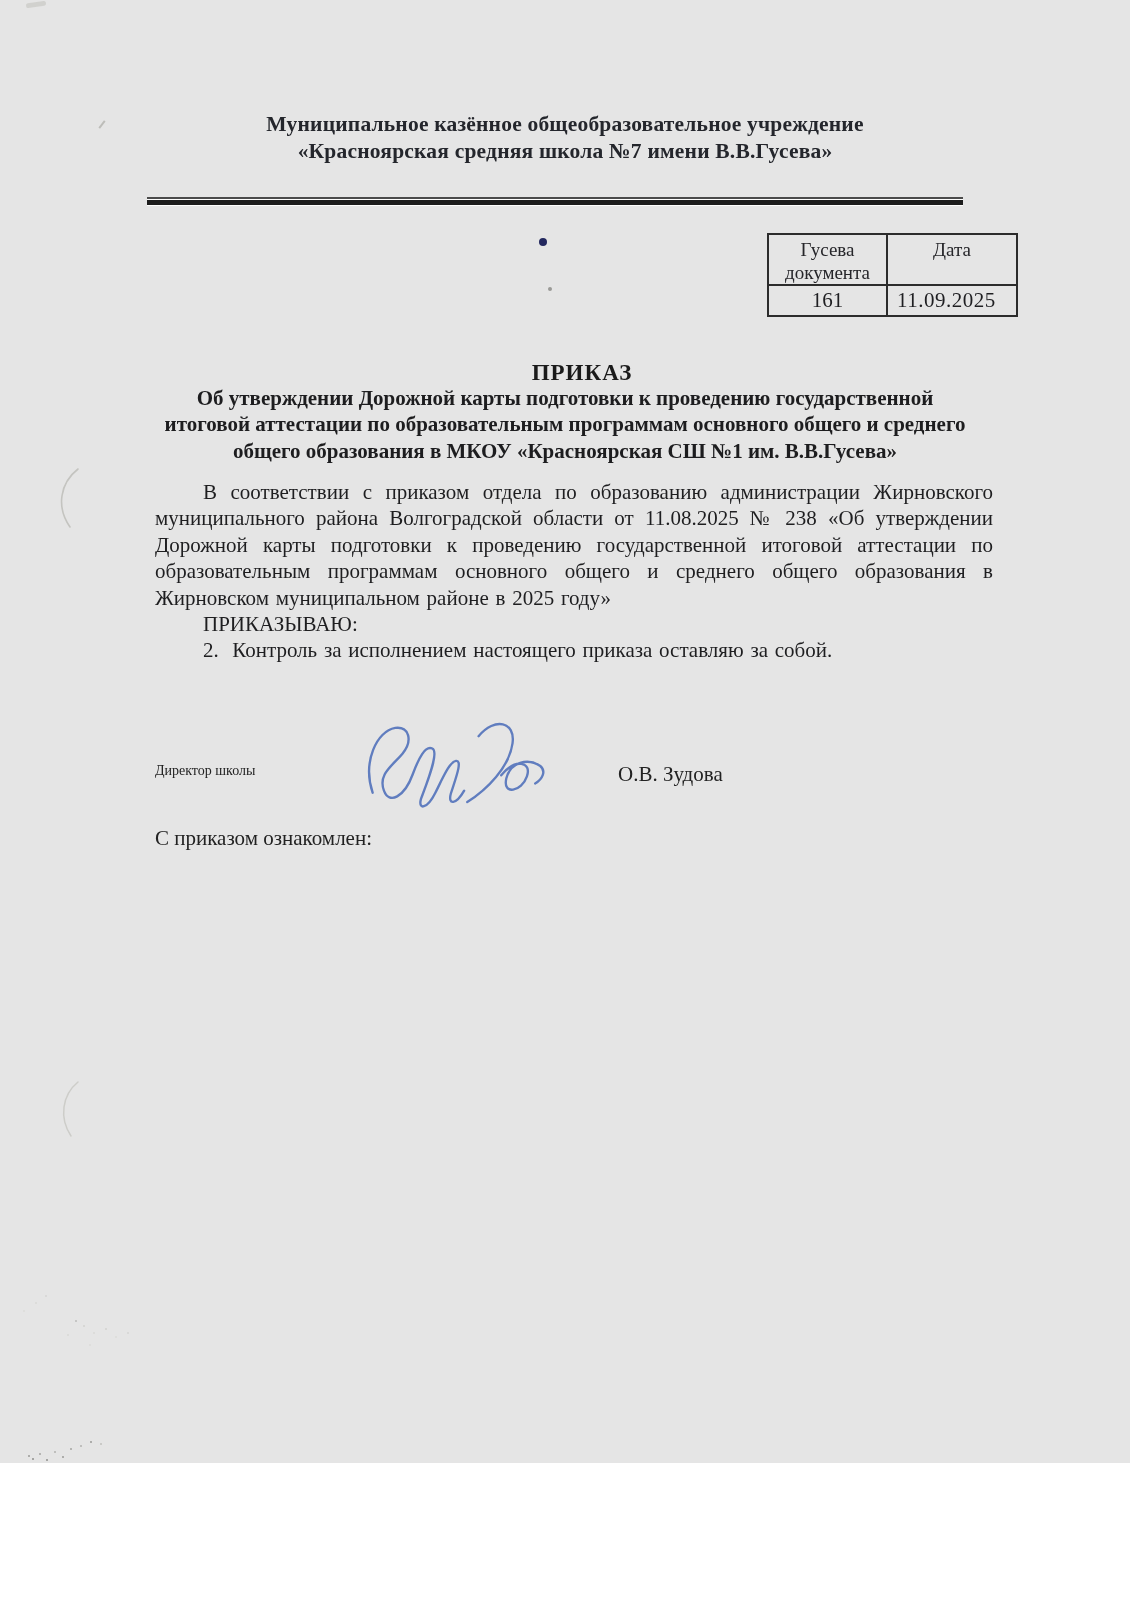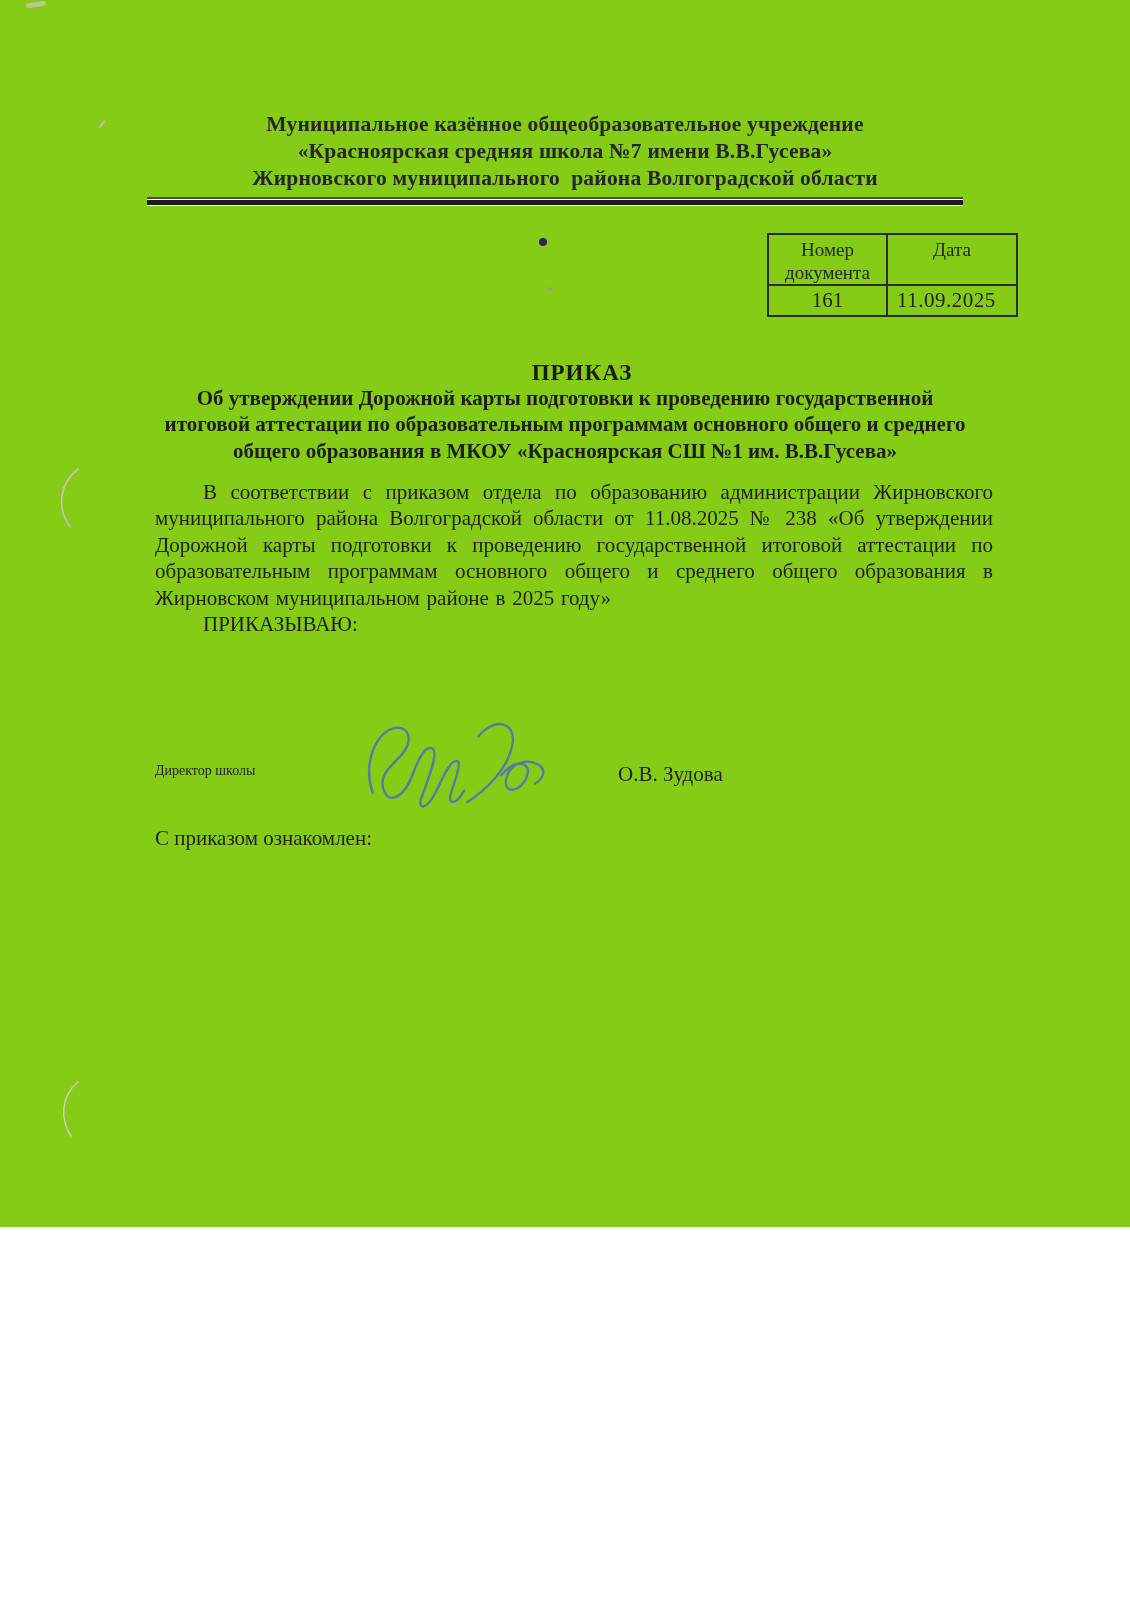--- a/index.html
+++ b/index.html
@@ -1,18 +1,18 @@
 <!DOCTYPE html>
 <html lang="ru"><head>
 <meta charset="utf-8">
 <style>
   html, body { margin:0; padding:0; background:#ffffff; }
   .page {
-    position:relative; width:1130px; height:1227px;
-    background:#84cc16; overflow:hidden;
+    position:relative; width:1130px; height:1463px;
+    background:#e5e5e5; overflow:hidden;
     font-family:"Liberation Serif", serif;
     color:#212121;
   }
   
   .org-header {
     position:absolute; top:111px; left:0; width:1130px;
     text-align:center; font-weight:bold; font-size:21.5px; line-height:27px;
     color:#24262c; letter-spacing:0.2px;
   }
   .header-rule {
@@ -82,49 +82,49 @@
       14px 24px 0 #d5d5d1, -8px 14px 0 #cfcfcb; }
 </style>
 </head>
 <body>
 
 <div class="page">
 
   <header class="org-header">
     <div>Муниципальное казённое общеобразовательное учреждение</div>
     <div>«Красноярская средняя школа №7 имени В.В.Гусева»</div>
-    <div>Жирновского муниципального&nbsp; района Волгоградской области</div>
   </header>
 
   <div class="header-rule"></div>
 
   <table class="doc-table">
     <tbody>
       <tr>
-        <th>Номер документа</th>
+        <th>Гусева документа</th>
         <th class="date-h">Дата</th>
       </tr>
       <tr>
         <td>161</td>
         <td class="date-v">11.09.2025</td>
       </tr>
     </tbody>
   </table>
 
   <h1 class="doc-title">ПРИКАЗ</h1>
 
   <h2 class="doc-subtitle">
     <div>Об утверждении Дорожной карты подготовки к проведению государственной</div>
     <div>итоговой аттестации по образовательным программам основного общего и среднего</div>
     <div>общего образования в МКОУ «Красноярская СШ №1 им. В.В.Гусева»</div>
   </h2>
 
   <main class="body-text">
     <p class="just">В соответствии с приказом отдела по образованию администрации Жирновского муниципального района Волгоградской области от 11.08.2025 № 238 «Об утверждении Дорожной карты подготовки к проведению государственной итоговой аттестации по образовательным программам основного общего и среднего общего образования в Жирновском муниципальном районе в 2025 году»</p>
     <p>ПРИКАЗЫВАЮ:</p>
+    <p>2.&nbsp;&nbsp;Контроль за исполнением настоящего приказа оставляю за собой.</p>
   </main>
 
   <div class="sig-role">Директор школы</div>
 
   <svg class="sig-ink" viewBox="0 0 210 100" fill="none" stroke="#4e6fba" stroke-width="2.3" stroke-linecap="round" stroke-linejoin="round" opacity="0.88">
     <path d="M22,76 C12,46 26,16 44,13 C58,11 61,26 51,38 C41,50 27,58 33,74 C38,88 53,80 61,58 C67,42 73,30 80,33 C87,36 75,66 69,82 C66,93 75,92 83,76 C91,60 97,46 103,45 C110,44 102,64 98,77 C95,88 103,88 111,74"></path>
     <path d="M125,21 C141,2 161,7 158,28 C155,51 133,73 114,85"></path>
     <path d="M147,59 C161,42 177,46 172,60 C167,75 148,79 152,62 C156,46 173,42 185,50 C191,55 187,63 180,67"></path>
   </svg>
 

